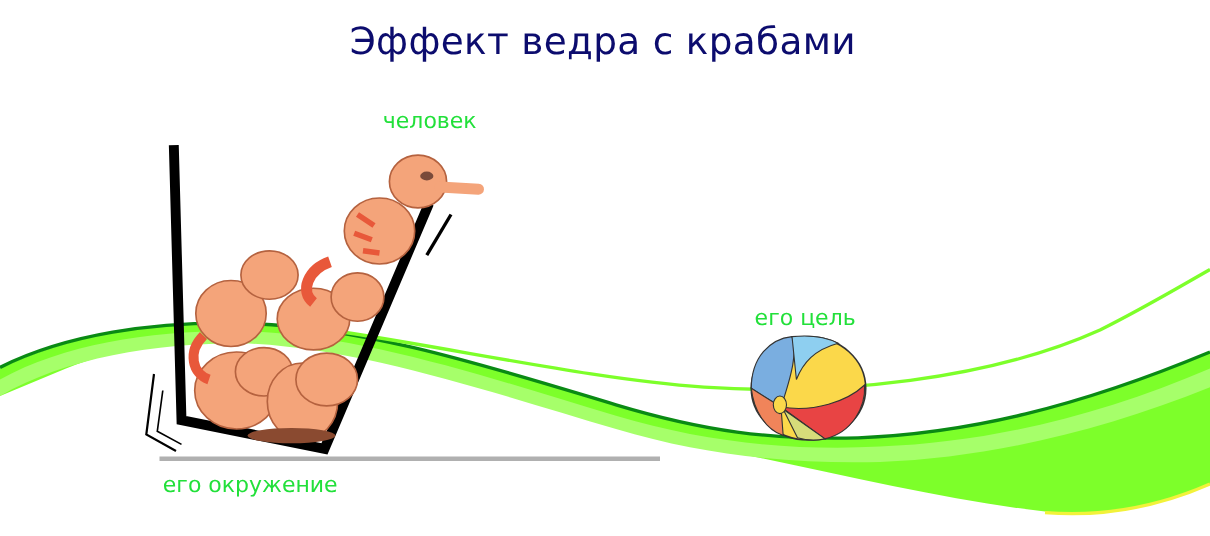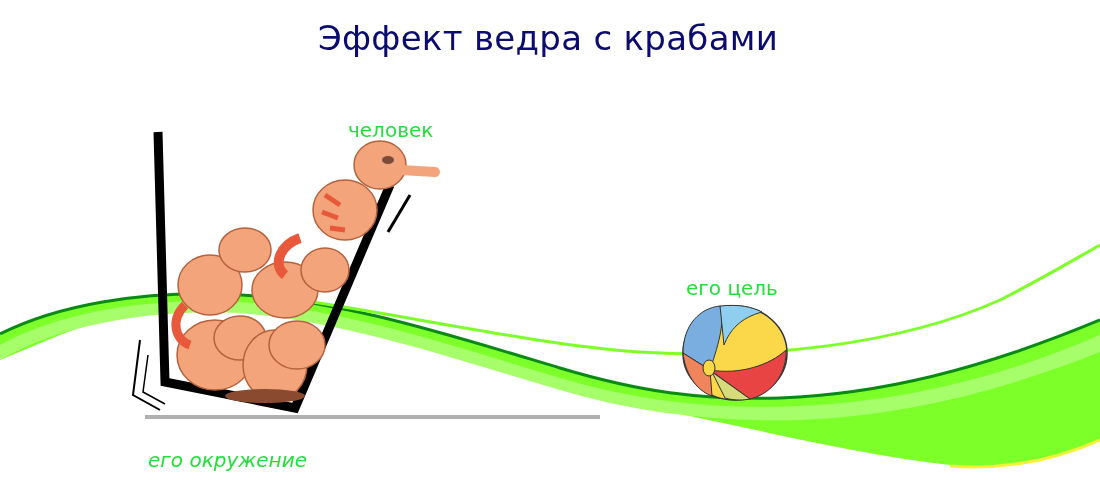--- a/index.html
+++ b/index.html
@@ -1,23 +1,23 @@
 <!DOCTYPE html>
 <html><head>
   <meta charset="utf-8">
   <style>
     html, body { margin: 0; padding: 0; background: #ffffff; }
     body { width: 1100px; height: 487px; position: relative; overflow: hidden;
            font-family: "DejaVu Sans", "Liberation Sans", sans-serif; }
     .title { position: absolute; left: 0; width: 1096px; top: 18px; text-align: center;
              font-size: 34px; color: #0c0c6e; letter-spacing: 0.3px; }
     .label { position: absolute; font-size: 20px; color: #22e03a; white-space: nowrap; }
-    #lbl-person { left: 348px; top: 118px; }
+    #lbl-person { left: 348px; top: 97px; }
     #lbl-goal { left: 686px; top: 276px; }
-    #lbl-env { left: 148px; top: 448px; font-style: italic; }
+    #lbl-env { left: 148px; top: 428px; }
     svg.scene { position: absolute; left: 0; top: 0; }
   </style>
 </head>
 <body>
 
 <svg class="scene" width="1100" height="487" viewBox="0 0 1100 487">
 
   <g>
 
     <path d="M0,335 C60,305 140,292 220,294 C330,296 450,335 560,368 C640,392 700,400 780,398 C880,394 980,370 1100,320

